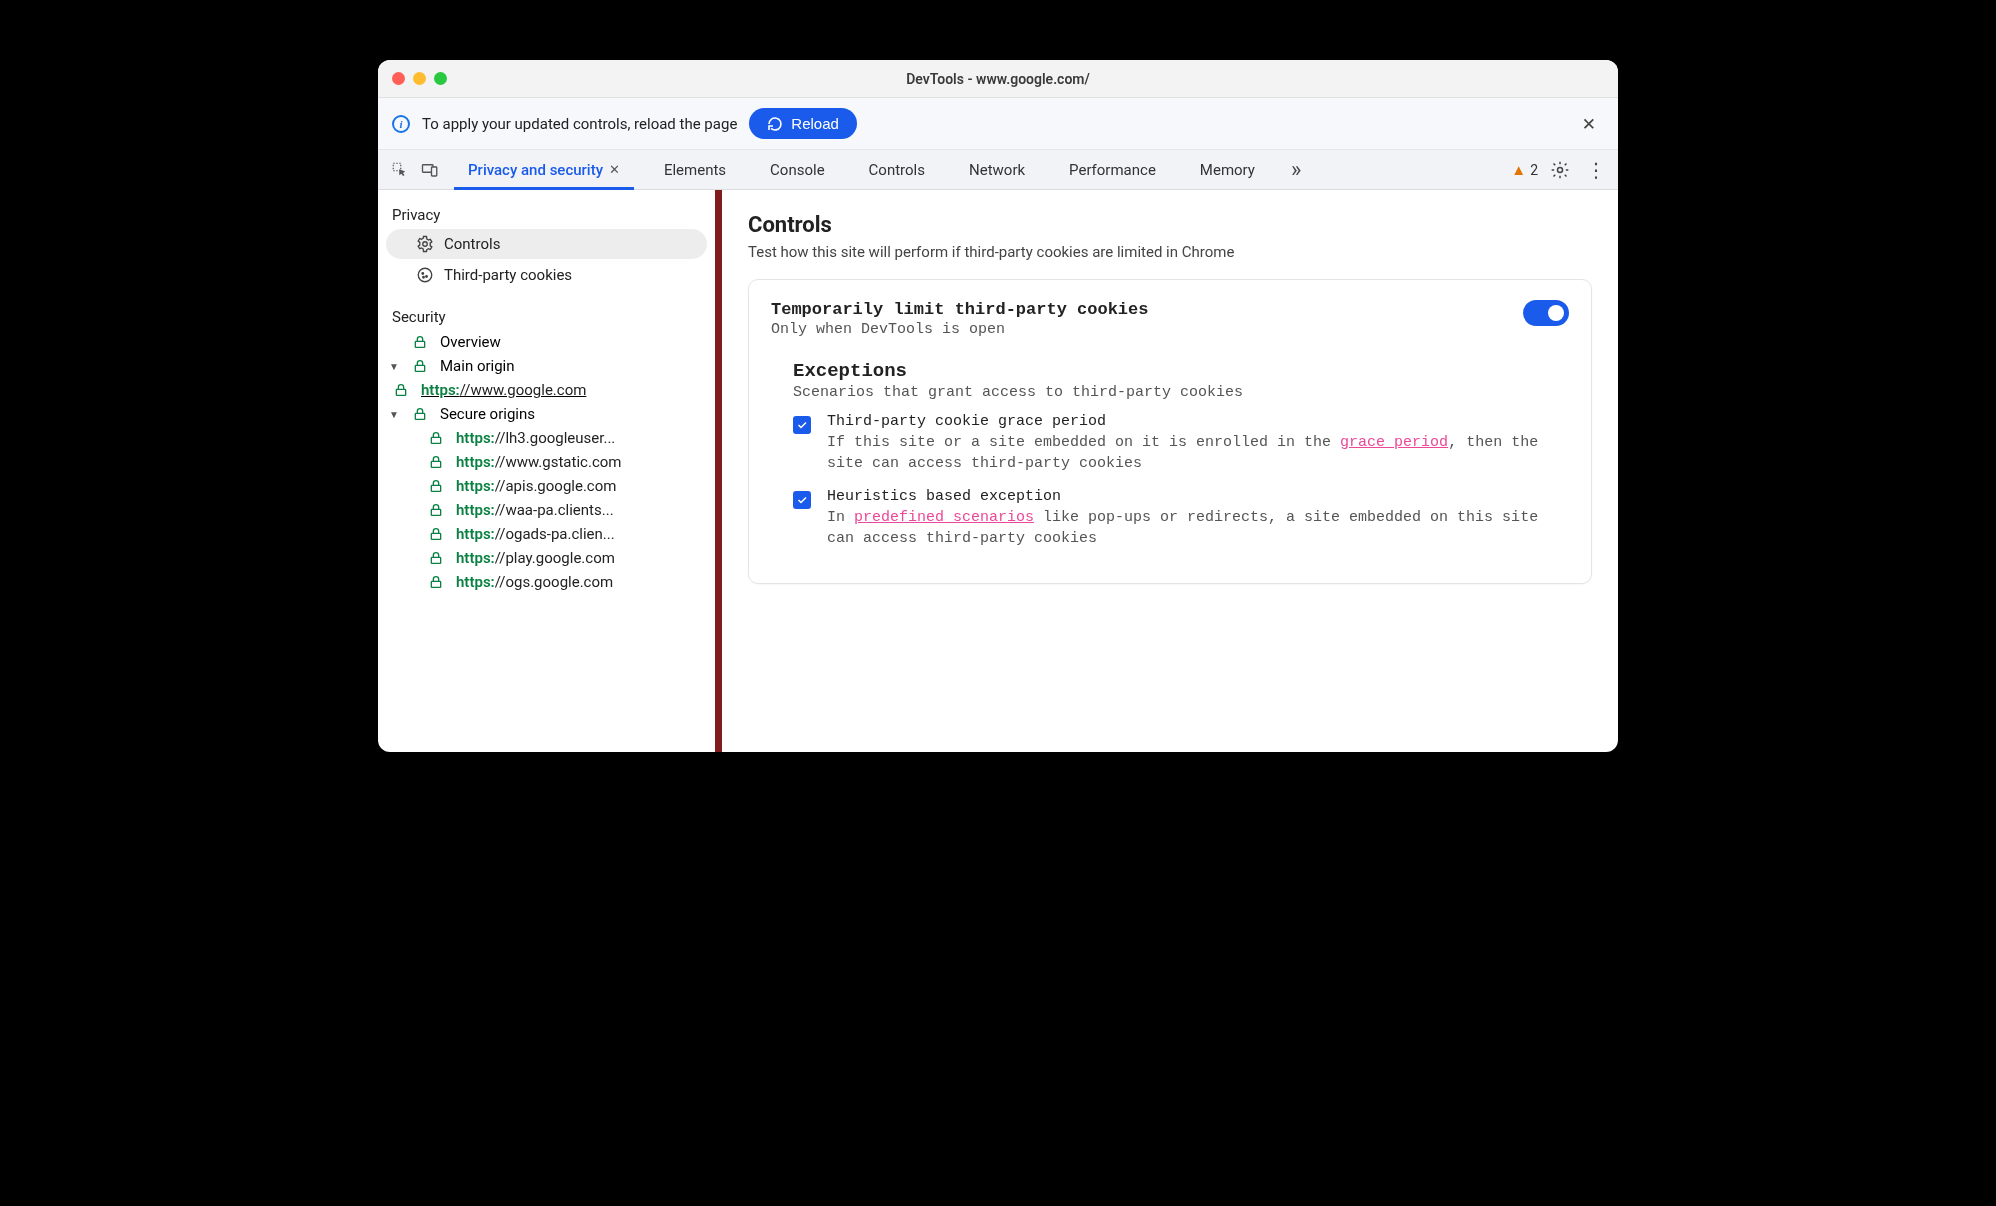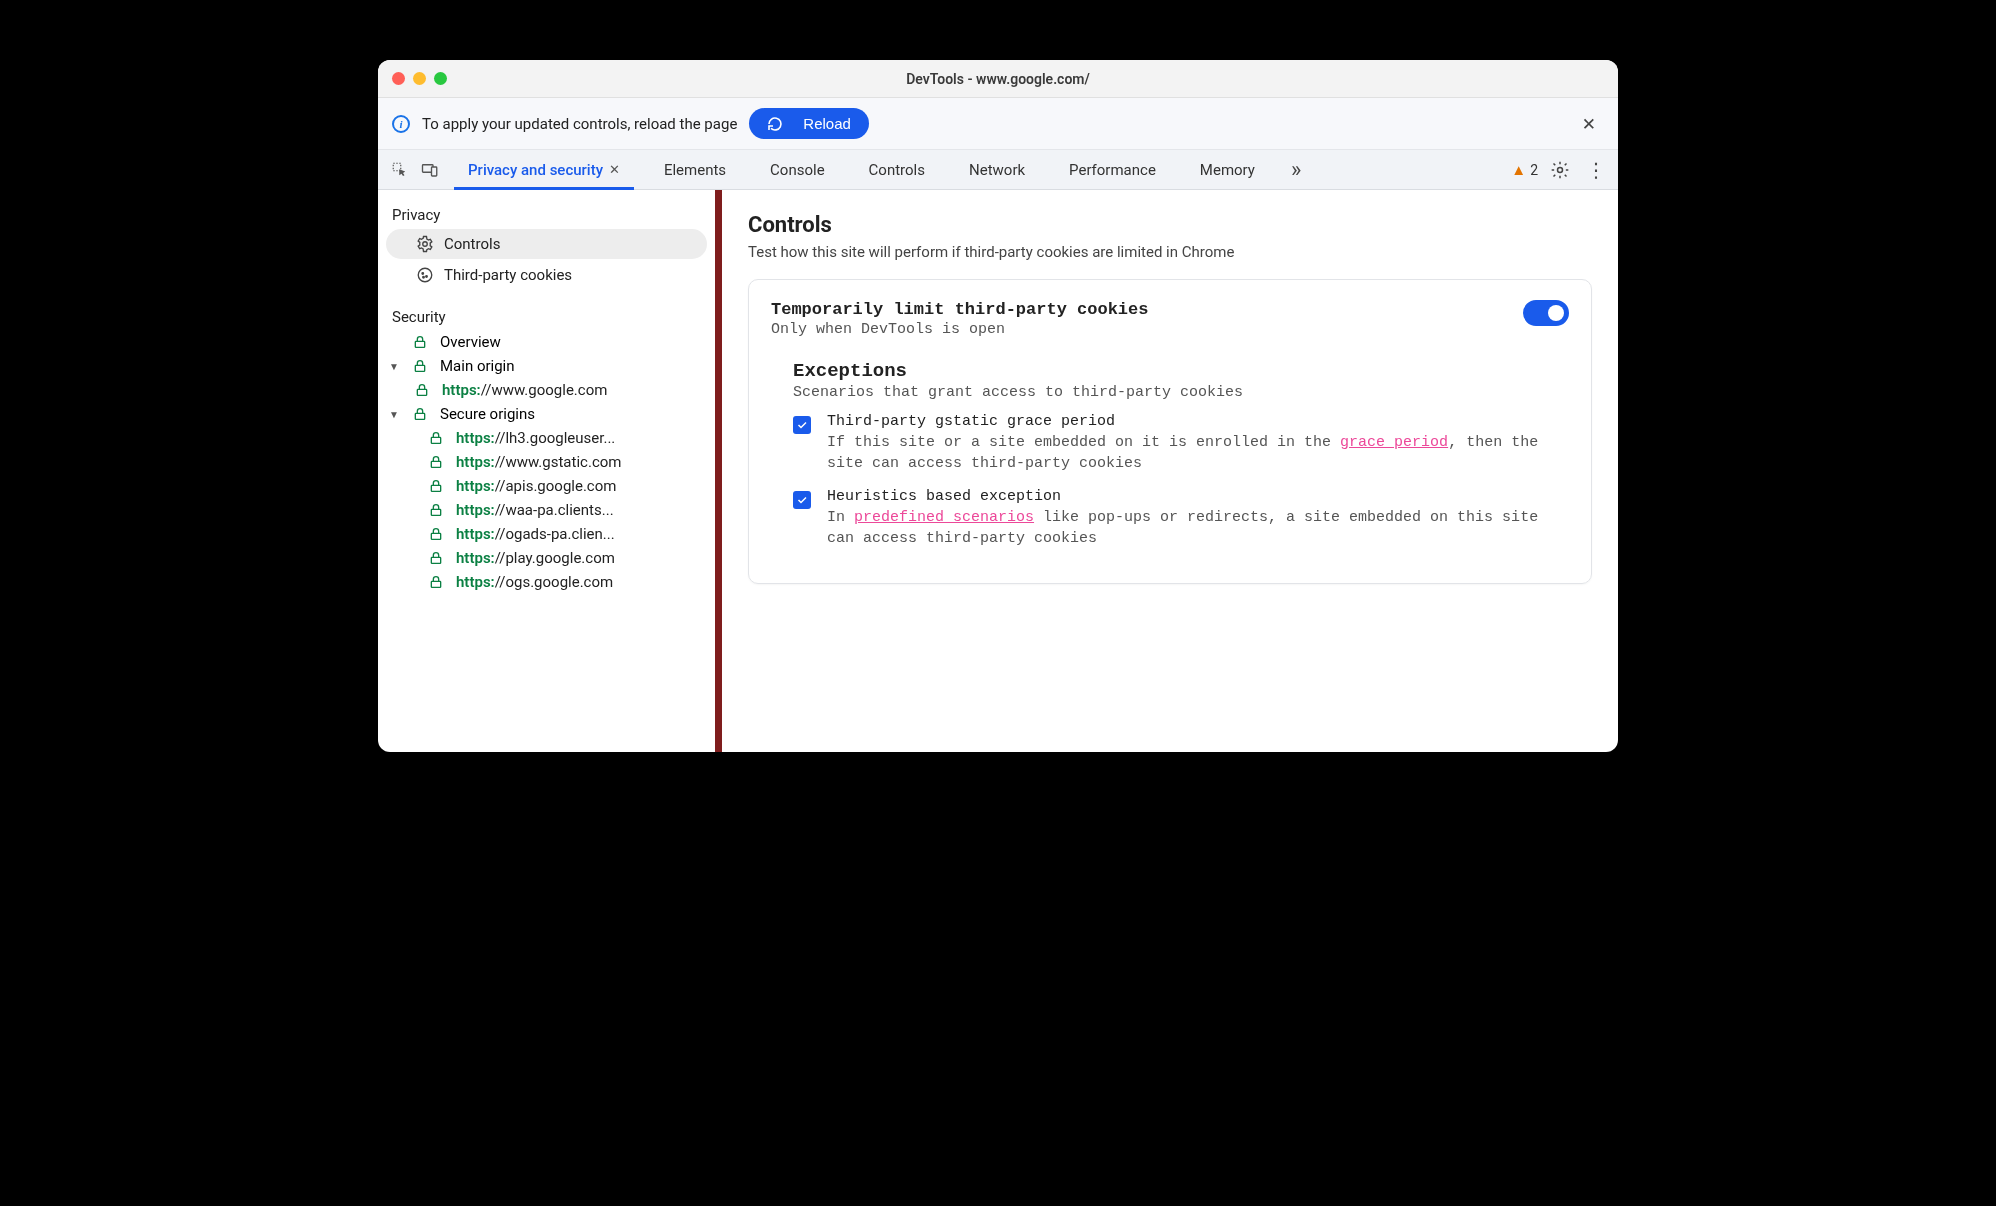--- a/index.html
+++ b/index.html
@@ -69,21 +69,21 @@
   .reload-btn {
     background: #1a5beb;
     color: #fff;
     border: none;
     border-radius: 20px;
     padding: 7px 18px;
     font-size: 15px;
     font-weight: 500;
     display: flex;
     align-items: center;
-    gap: 20px;
+    gap: 8px;
     cursor: pointer;
   }
   .reload-icon {
     width: 16px; height: 16px;
     display: inline-flex;
   }
   .close-x {
     margin-left: auto;
     font-size: 17px;
     color: #444;
@@ -189,21 +189,21 @@
     padding: 3px 8px 3px 10px;
     font-size: 15px;
     cursor: pointer;
   }
   .tree-arrow {
     width: 12px; font-size: 10px; color: #555; text-align:center;
   }
   .lock { color: #0b8043; display:inline-flex; width:16px; }
   .origin-url .scheme { color: #0b8043; font-weight: 600; }
   .origin-url .rest { color: #222; }
-  .tree-indent-1 { padding-left: 36px; }
+  .tree-indent-1 { padding-left: 15px; text-decoration: underline; }
   .tree-indent-2 { padding-left: 50px; }
 
   .main {
     flex: 1;
     padding: 22px 26px;
     overflow-y: auto;
   }
   .main h1 {
     font-size: 22px;
     font-weight: 700;
@@ -508,21 +508,21 @@
         <div class="section-h">Exceptions</div>
         <div class="section-sub">Scenarios that grant access to third-party cookies</div>
 
         <div class="opt">
           <div class="chk">
             <svg viewBox="0 0 24 24" fill="none" stroke="#fff" stroke-width="3">
                 <path d="M5 12l5 5L20 7"></path>
               </svg>
           </div>
           <div class="opt-body">
-            <div class="opt-title">Third-party gstatic grace period</div>
+            <div class="opt-title">Third-party cookie grace period</div>
             <div class="opt-desc">
               <span>If this site or a site embedded on it is enrolled in the </span><span class="link">grace period</span><span>, then the site can access third-party cookies</span>
             </div>
           </div>
         </div>
 
         <div class="opt">
           <div class="chk">
             <svg viewBox="0 0 24 24" fill="none" stroke="#fff" stroke-width="3">
                 <path d="M5 12l5 5L20 7"></path>

